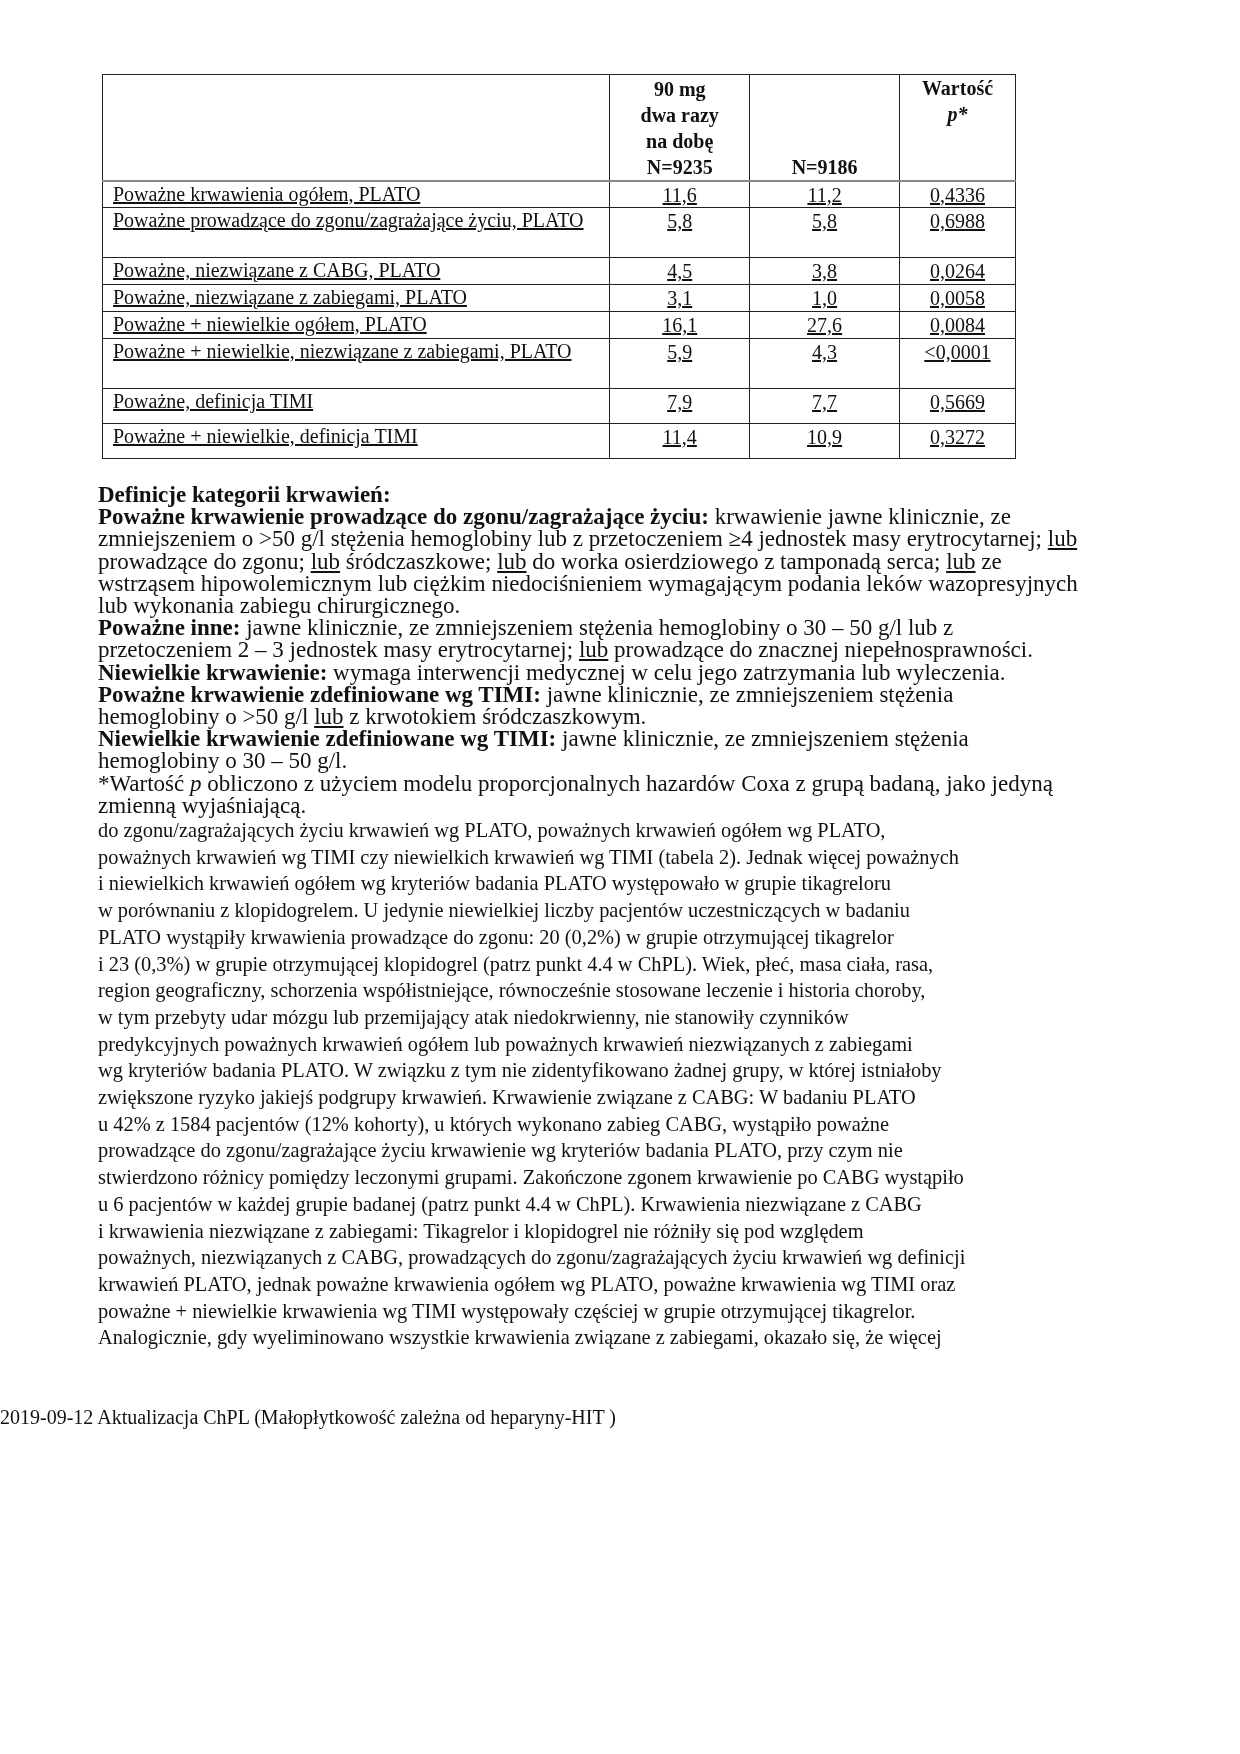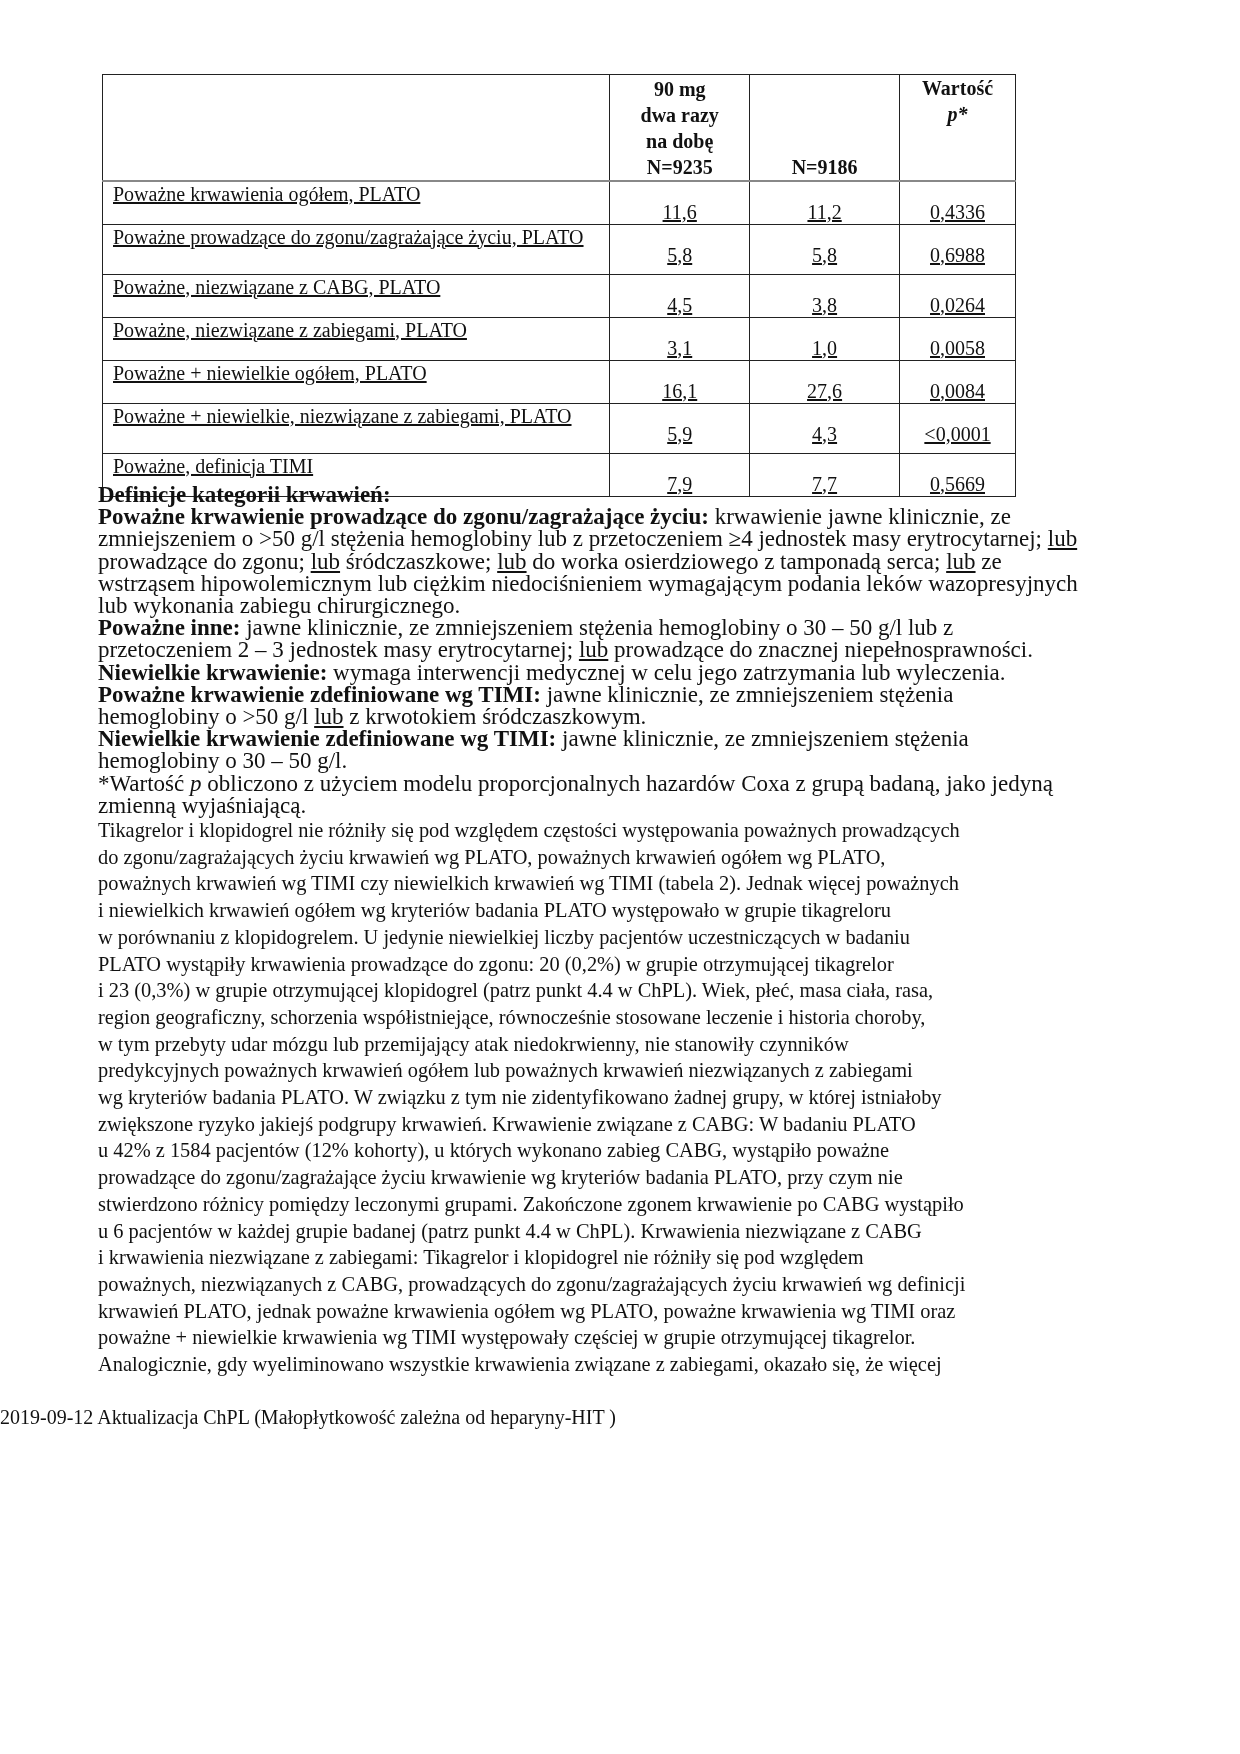--- a/index.html
+++ b/index.html
@@ -18,21 +18,21 @@
       border: 1.5px solid #222; padding: 0 10px; vertical-align: top;
     }
     table.bleed th {
       font-weight: bold; text-align: center; vertical-align: bottom; padding-bottom: 0;
       font-size: 20px; line-height: 26px;
     }
     table.bleed thead tr { height: 106px; }
     table.bleed th.p-head { vertical-align: top; }
     table.bleed th .pstar { font-style: italic; }
     table.bleed td.label { text-align: left; }
-    table.bleed td.num { text-align: center; padding-top: 18px; }
+    table.bleed td.num { text-align: center; padding-top: 1px; }
     table.bleed tbody tr { height: 27px; text-decoration: underline; }
     table.bleed tbody tr.tall { height: 50px; }
     table.bleed tbody tr.mid { height: 35px; margin-left: 38px; }
     col.c1 { width: 508px; } col.c2 { width: 140px; } col.c3 { width: 150px; } col.c4 { width: 116px; }
     table.bleed thead th { border-bottom: 2px solid #888; }
 
     
     .defs {
       position: absolute; left: 98px; top: 484px; width: 980px;
       font-size: 23px; line-height: 22.2px;
@@ -119,37 +119,42 @@
         <td class="num">5,9</td>
         <td class="num">4,3</td>
         <td class="num">&lt;0,0001</td>
       </tr>
       <tr class="mid">
         <td class="label">Poważne, definicja TIMI</td>
         <td class="num">7,9</td>
         <td class="num">7,7</td>
         <td class="num">0,5669</td>
       </tr>
+      <tr class="mid">
+        <td class="label">Poważne + niewielkie, definicja TIMI</td>
+        <td class="num">11,4</td>
+        <td class="num">10,9</td>
+        <td class="num">0,3272</td>
+      </tr>
     </tbody>
   </table>
 
   <div class="defs">
     <p><b>Definicje kategorii krwawień:</b></p>
     <div id="defs-items">
         <p><b>Poważne krwawienie prowadzące do zgonu/zagrażające życiu:</b><span> krwawienie jawne klinicznie, ze zmniejszeniem o &gt;50 g/l stężenia hemoglobiny lub z przetoczeniem ≥4 jednostek masy erytrocytarnej; </span><u>lub</u><span> prowadzące do zgonu; </span><u>lub</u><span> śródczaszkowe; </span><u>lub</u><span> do worka osierdziowego z tamponadą serca; </span><u>lub</u><span> ze wstrząsem hipowolemicznym lub ciężkim niedociśnieniem wymagającym podania leków wazopresyjnych lub wykonania zabiegu chirurgicznego.</span></p>
         <p><b>Poważne inne:</b><span> jawne klinicznie, ze zmniejszeniem stężenia hemoglobiny o 30 – 50 g/l lub z przetoczeniem 2 – 3 jednostek masy erytrocytarnej; </span><u>lub</u><span> prowadzące do znacznej niepełnosprawności.</span></p>
         <p><b>Niewielkie krwawienie:</b><span> wymaga interwencji medycznej w celu jego zatrzymania lub wyleczenia.</span></p>
         <p><b>Poważne krwawienie zdefiniowane wg TIMI:</b><span> jawne klinicznie, ze zmniejszeniem stężenia hemoglobiny o &gt;50 g/l </span><u>lub</u><span> z krwotokiem śródczaszkowym.</span></p>
         <p><b>Niewielkie krwawienie zdefiniowane wg TIMI:</b><span> jawne klinicznie, ze zmniejszeniem stężenia hemoglobiny o 30 – 50 g/l.</span></p>
       </div>
     <p><span>*Wartość </span><i>p</i><span> obliczono z użyciem modelu proporcjonalnych hazardów Coxa z grupą badaną, jako jedyną zmienną wyjaśniającą.</span></p>
   </div>
 
   <div class="body-text" id="body-text">
-      <span class="line">Tikagrelor i klopidogrel nie różniły się pod względem częstości występowania poważnych prowadzących</span>
       <span class="line">do zgonu/zagrażających życiu krwawień wg PLATO, poważnych krwawień ogółem wg PLATO,</span>
       <span class="line">poważnych krwawień wg TIMI czy niewielkich krwawień wg TIMI (tabela 2). Jednak więcej poważnych</span>
       <span class="line">i niewielkich krwawień ogółem wg kryteriów badania PLATO występowało w grupie tikagreloru</span>
       <span class="line">w porównaniu z klopidogrelem. U jedynie niewielkiej liczby pacjentów uczestniczących w badaniu</span>
       <span class="line">PLATO wystąpiły krwawienia prowadzące do zgonu: 20 (0,2%) w grupie otrzymującej tikagrelor</span>
       <span class="line">i 23 (0,3%) w grupie otrzymującej klopidogrel (patrz punkt 4.4 w ChPL). Wiek, płeć, masa ciała, rasa,</span>
       <span class="line">region geograficzny, schorzenia współistniejące, równocześnie stosowane leczenie i historia choroby,</span>
       <span class="line">w tym przebyty udar mózgu lub przemijający atak niedokrwienny, nie stanowiły czynników</span>
       <span class="line">predykcyjnych poważnych krwawień ogółem lub poważnych krwawień niezwiązanych z zabiegami</span>
       <span class="line">wg kryteriów badania PLATO. W związku z tym nie zidentyfikowano żadnej grupy, w której istniałoby</span>

